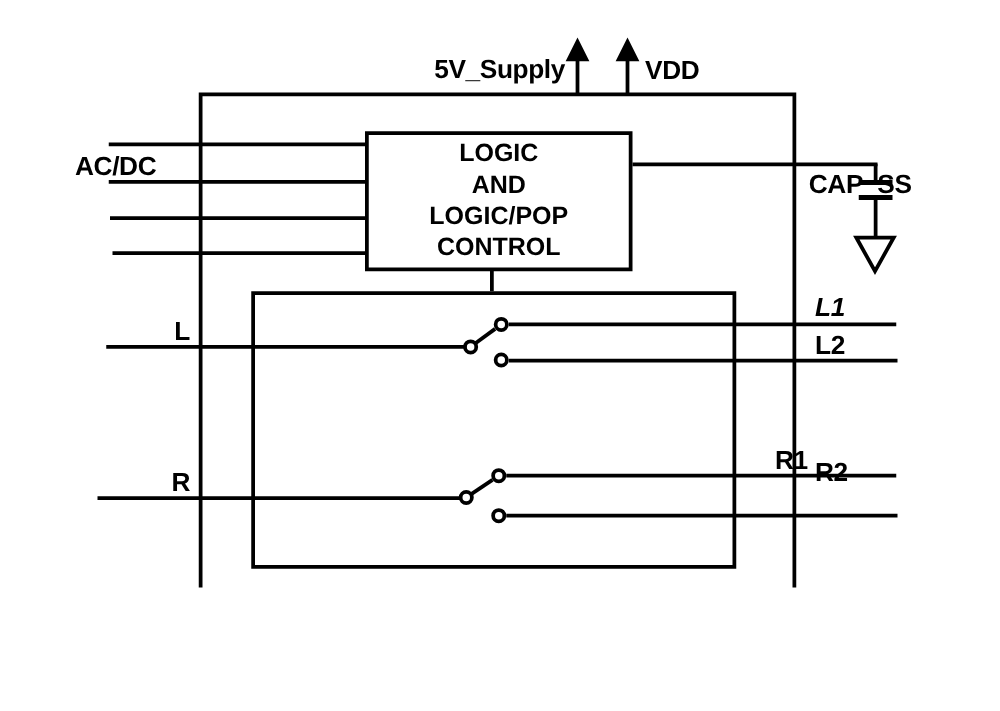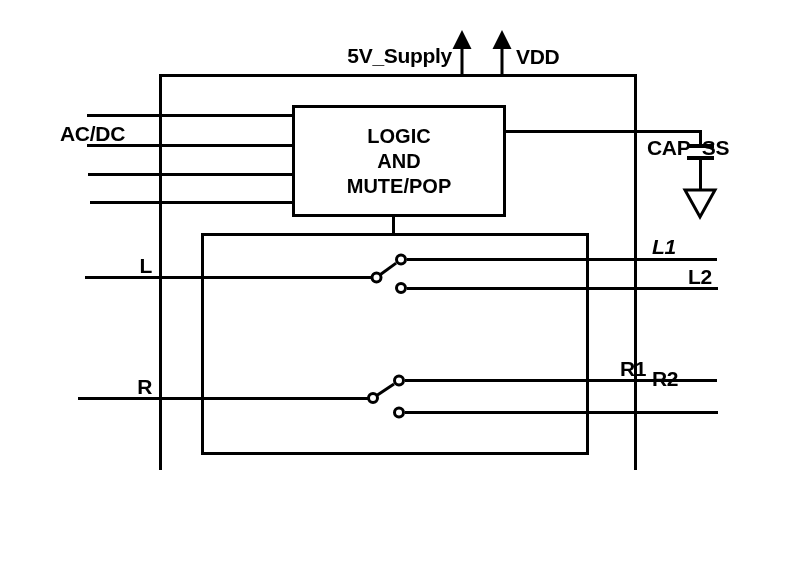--- a/index.html
+++ b/index.html
@@ -77,29 +77,30 @@
     <circle cx="37" cy="9.5" r="4.5" style="fill:var(--bg);stroke:var(--line);stroke-width:3;"></circle>
     <circle cx="37" cy="41.5" r="4.5" style="fill:var(--bg);stroke:var(--line);stroke-width:3;"></circle>
   </svg>
 
   <div class="lbl r" style="left:330px;top:45px;width:122px;">5V_Supply</div>
   <div class="lbl" style="left:516px;top:46px;">VDD</div>
 
   <div class="logic-text">
     <div>LOGIC</div>
     <div>AND</div>
-    <div>MUTE/POP</div>
+    <div>LOGIC/POP</div>
+    <div>CONTROL</div>
   </div>
 
   <div class="lbl r" style="left:40px;top:123px;width:105px;text-align:center;">AC/DC</div>
 
   <div class="lbl r" style="left:100px;top:255px;width:52px;">L</div>
   <div class="lbl r" style="left:100px;top:376px;width:52px;">R</div>
 
   <div class="lbl" style="left:647px;top:100px;margin-top:37px;">CAP_SS</div>
   <div class="lbl" style="left:652px;top:236px;font-style:italic;">L1</div>
-  <div class="lbl" style="left:652px;top:266px;margin-left:36px;">L2</div>
+  <div class="lbl" style="left:652px;top:266px;">L2</div>
   <div class="lbl" style="left:620px;top:358px;">R1</div>
   <div class="lbl" style="left:652px;top:368px;">R2</div>
 
   <div class="lbl" style="left:406px;top:520px;">GND</div>
 
 </div>
 
 </body></html>

